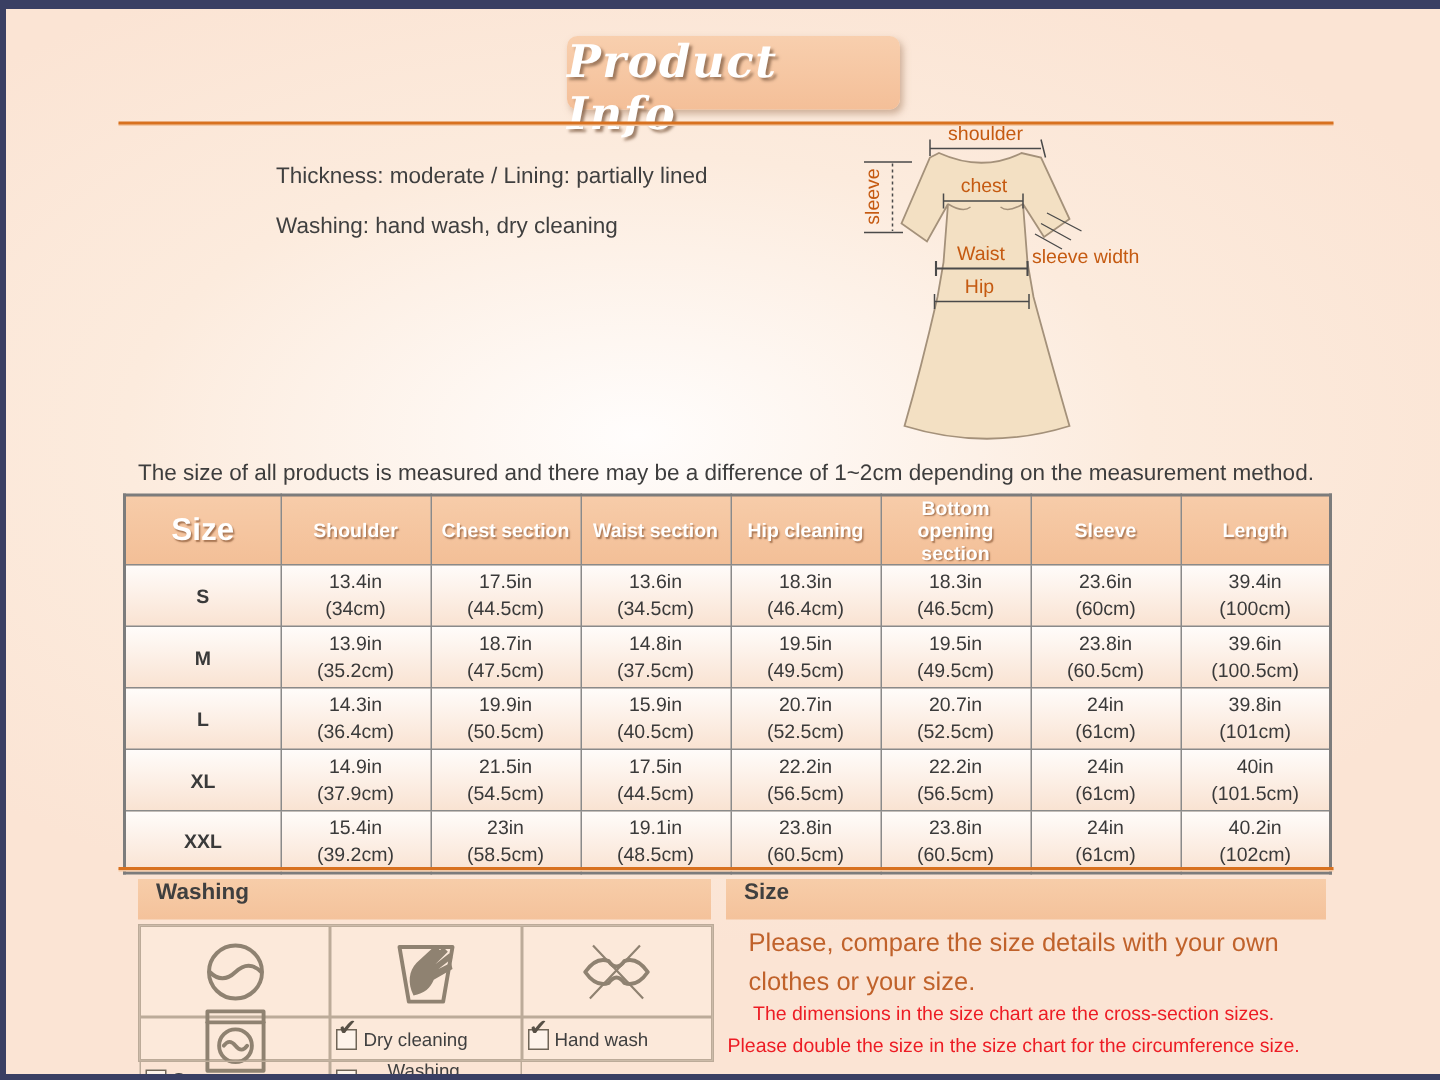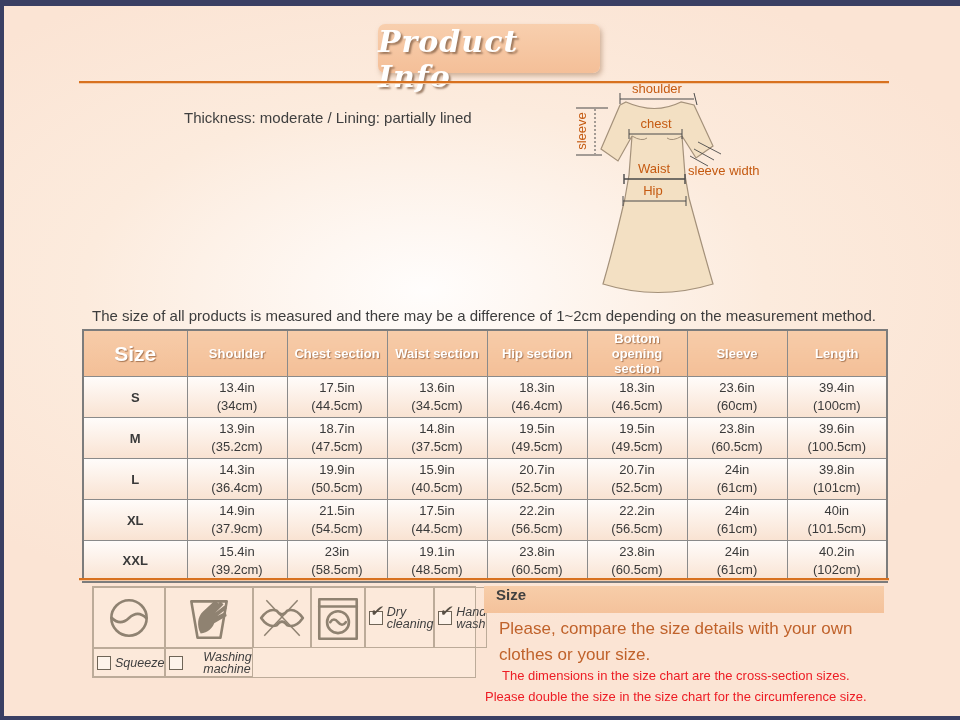--- a/index.html
+++ b/index.html
@@ -42,23 +42,23 @@
   .size-table tbody th{font-size:13px;font-weight:bold;color:#3a3a3a;}
   .size-table tbody td span{display:block;font-size:13px;line-height:18px;color:#3a3a3a;}
   .sec-header{
     position:absolute;height:27px;background:linear-gradient(180deg,#f7cda9,#f4c29b);
     display:flex;align-items:flex-start;padding-left:12px;box-sizing:border-box;
     font-size:15px;font-weight:bold;color:#3f3f3f;
   }
   #washing-header{left:88px;top:580px;width:382px;}
   #size-header{left:480px;top:580px;width:400px;}
   .wash-grid{
-    position:absolute;left:88px;top:580px;width:382px;height:90px;
-    display:grid;grid-template-columns:repeat(6,1fr);grid-template-rows:61px 29px;
-    border:1px solid #bcab99;background:#fce9da;font-style:italic;
+    position:absolute;left:88px;top:610px;width:382px;height:90px;
+    display:grid;grid-template-columns:repeat(3,1fr);grid-template-rows:61px 29px;
+    border:1px solid #bcab99;background:#fce9da;
   }
   .wash-cell{border:1px solid #bcab99;display:flex;align-items:center;justify-content:center;}
   .label-cell{justify-content:flex-start;padding-left:3px;font-size:12.5px;color:#3f3f3f;line-height:12px;}
   .checkbox{position:relative;display:inline-block;width:12px;height:12px;border:1.5px solid #6f6557;margin-right:4px;flex:0 0 auto;background:#fdf3ea;}
   .checkbox.checked::after{content:"\2714";position:absolute;left:0px;top:-7px;font-size:15px;color:#575046;}
   .size-notice{position:absolute;left:481px;top:610px;font-size:17px;line-height:26px;color:#c0622b;margin-left:14px;}
   .size-warning{position:absolute;left:481px;top:659px;font-size:13px;line-height:21px;color:#ed1c24;text-align:center;}
   .size-notice p,.size-warning p{margin:0;}
   svg .st{stroke:#8f8271;fill:none;stroke-width:2.5;stroke-linecap:round;stroke-linejoin:round;}
 </style>
@@ -67,20 +67,21 @@
 
 <div class="page">
 
   <div class="banner">
     <span>Product Info</span>
   </div>
   <div class="hr hr-top"></div>
 
   <div class="details" id="details">
       <p>Thickness: moderate / Lining: partially lined</p>
+      <p>Washing: hand wash, dry cleaning</p>
     </div>
 
   <div class="diagram">
     <svg width="262" height="228" viewBox="0 0 262 228">
 
       <path d="M58,27 L64,24 Q93,37 119,24 L132,27
                L151,68 L134,80 L120,58
                L123,97 L127,120 Q140,168 151,206
                Q96,223 41,206 Q52,168 63,120
                L67,97 L70,58
@@ -113,21 +114,21 @@
   <table class="size-table">
     <colgroup>
         <col style="width:104px">
       </colgroup>
     <thead>
         <tr id="size-thead-row">
           <th class="col-size">Size</th>
           <th>Shoulder</th>
           <th>Chest section</th>
           <th>Waist section</th>
-          <th>Hip section</th>
+          <th>Hip cleaning</th>
           <th>Bottom opening section</th>
           <th>Sleeve</th>
           <th>Length</th>
         </tr>
       </thead>
     <tbody id="size-tbody">
         <tr>
           <th>S</th>
           <td>
             <span>13.4in</span>

